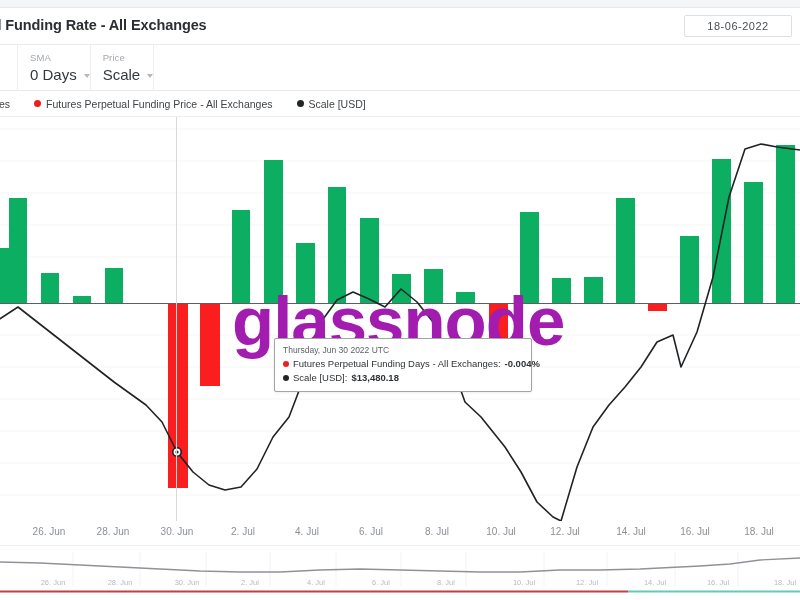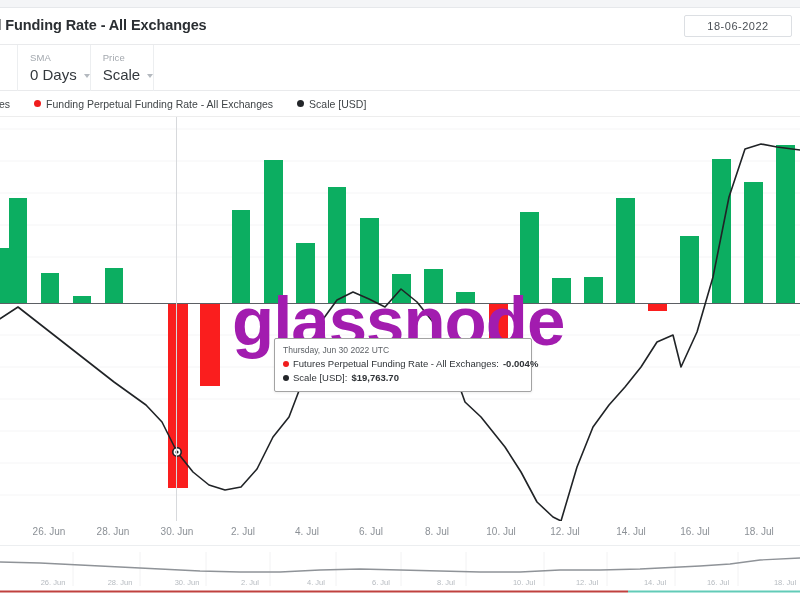--- a/index.html
+++ b/index.html
@@ -204,21 +204,21 @@
 
     <div class="ctrl-rest"></div>
   </div>
 
   <div class="legendbar">
     <div class="legend-item first">
       <span>te - All Exchanges</span>
     </div>
     <div class="legend-item">
       <span class="dot" style="background:#f01d1d"></span>
-      <span>Funding Perpetual Funding Rate - All Exchanges</span>
+      <span>Futures Perpetual Funding Price - All Exchanges</span>
     </div>
     <div class="legend-item">
       <span class="dot" style="background:#232629"></span>
       <span>Scale [USD]</span>
     </div>
   </div>
 
   <div class="plot">
 
     <svg width="800" height="404" viewBox="0 0 800 404">
@@ -276,27 +276,27 @@
     </svg>
 
     <div class="crosshair" style="left:176px"></div>
 
     <div class="watermark" style="position:absolute;left:232px;top:170px;">glassnode</div>
 
     <div class="tooltip" style="top:221px">
       <div class="tt-date">Thursday, Jun 30 2022 UTC</div>
       <div class="tt-row">
         <span class="dot" style="background:#f01d1d"></span>
-        <span>Futures Perpetual Funding Rate - All Exchanges:</span>
+        <span>Futures Perpetual Funding Days - All Exchanges:</span>
         <span class="tt-strong">-0.004%</span>
       </div>
       <div class="tt-row">
         <span class="dot" style="background:#232629"></span>
         <span>Scale [USD]:</span>
-        <span class="tt-strong">$19,763.70</span>
+        <span class="tt-strong">$13,480.18</span>
       </div>
     </div>
   </div>
 
   <div class="xaxis" id="xaxis">
       <div class="xtick" style="left: 49px;">26. Jun</div>
       <div class="xtick" style="left: 113px;">28. Jun</div>
       <div class="xtick" style="left: 177px;">30. Jun</div>
       <div class="xtick" style="left: 243px;">2. Jul</div>
       <div class="xtick" style="left: 307px;">4. Jul</div>

